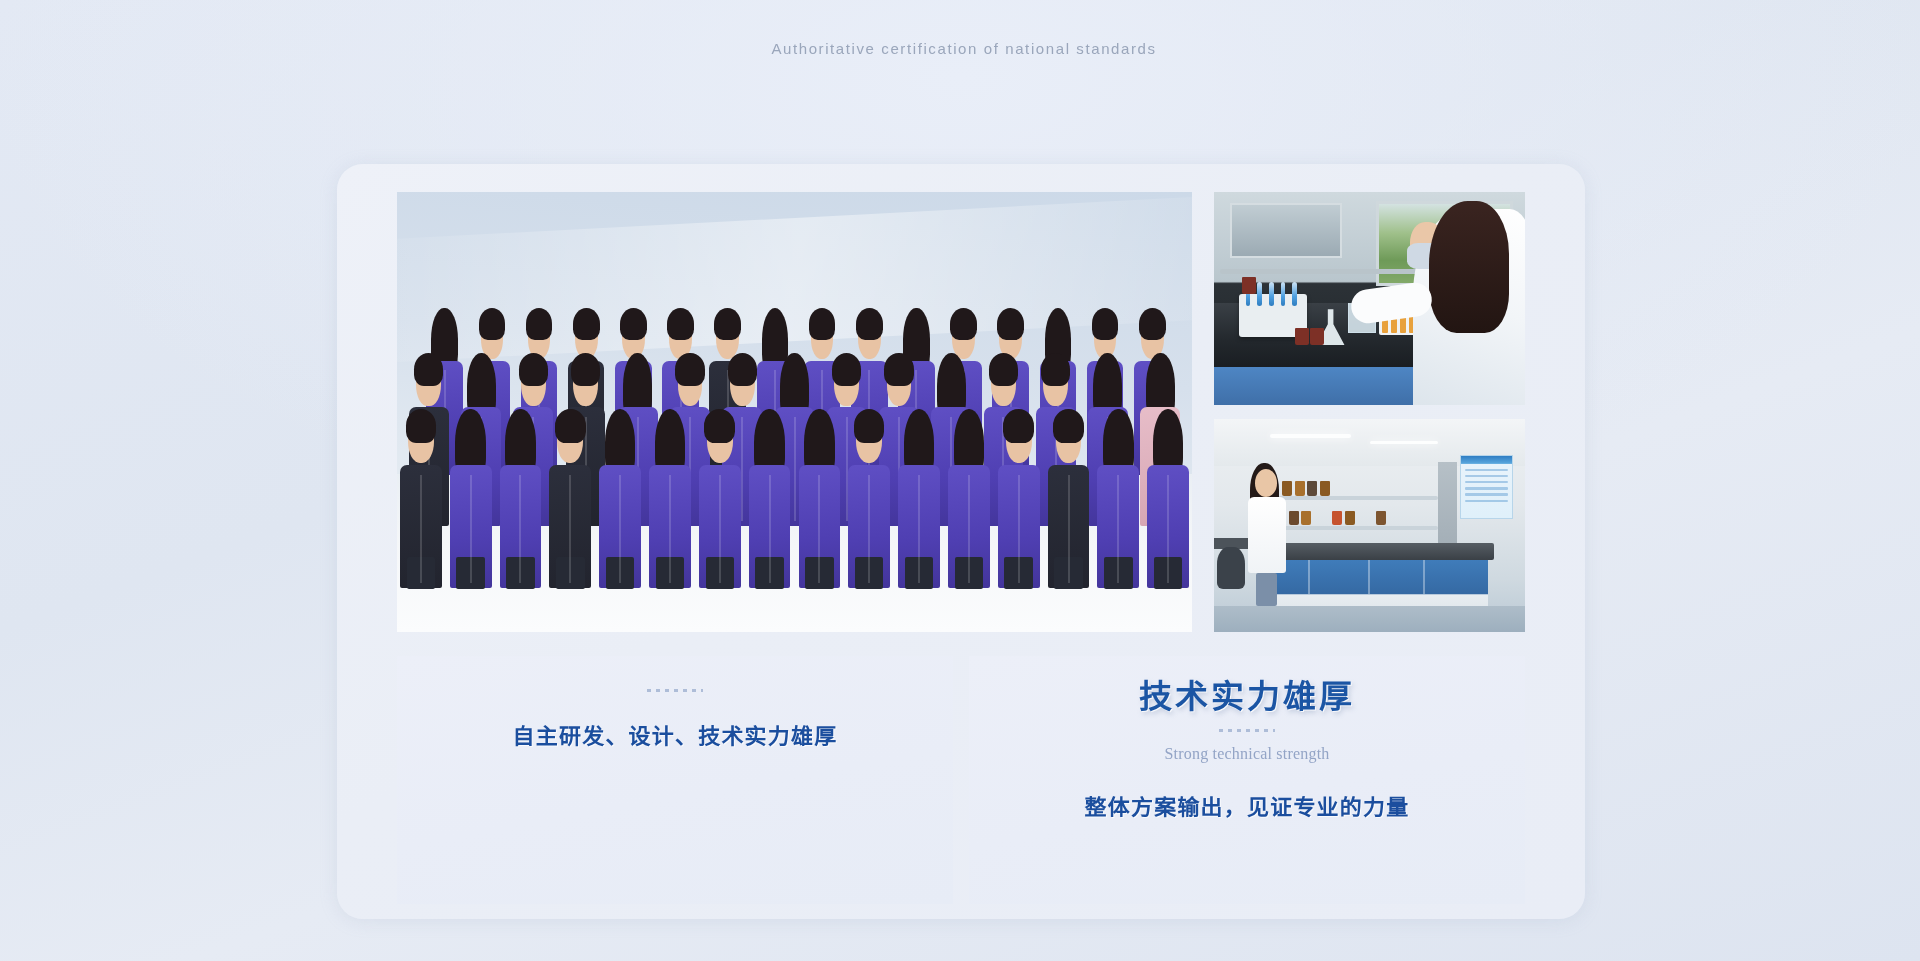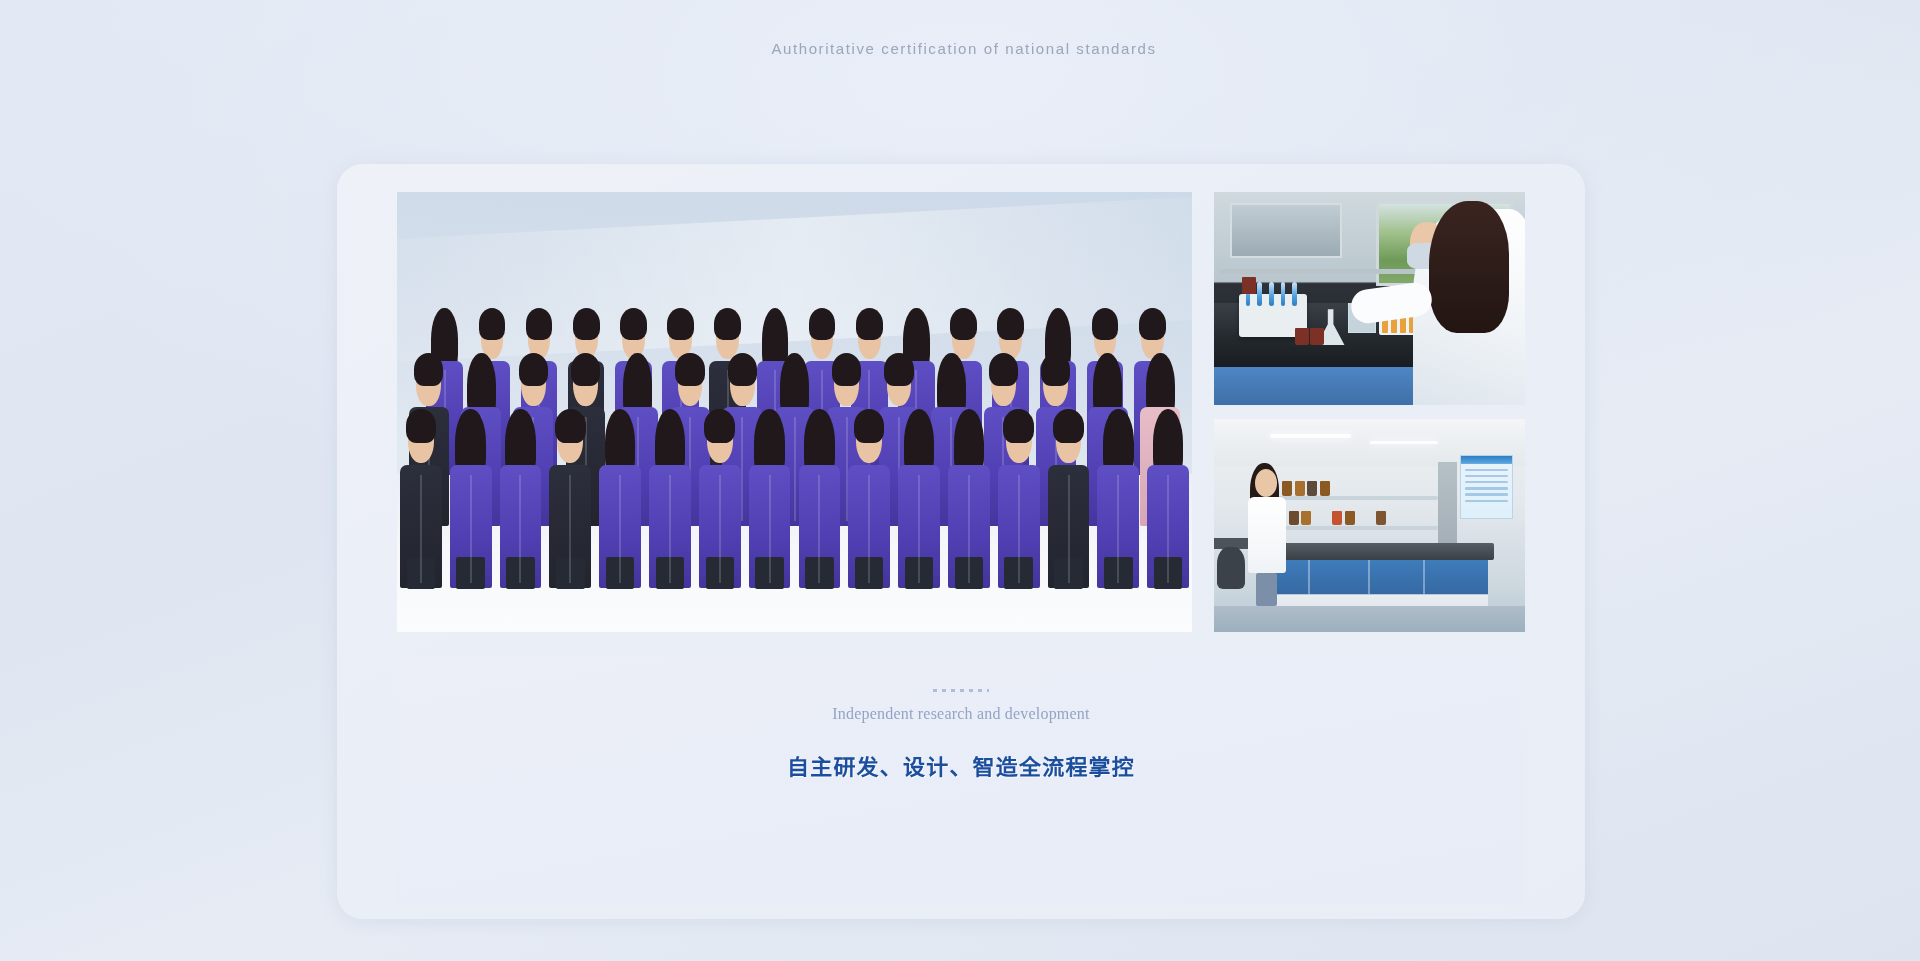--- a/index.html
+++ b/index.html
@@ -681,22 +681,29 @@
           </div>
         </div>
 
       </div>
     </div>
 
     <div class="cards">
 
       <div class="card">
         <div class="dot-divider"></div>
-        <div class="card-en">Independent research and development</div>
         <div class="card-body">
-          <span>自主研发、设计、智造全流程掌控</span>
+          <span>自主研发、设计、技术实力雄厚</span>
         </div>
       </div>
 
+      <div class="card">
+        <div class="card-title">技术实力雄厚</div>
+        <div class="dot-divider"></div>
+        <div class="card-en">Strong technical strength</div>
+        <div class="card-body">
+          <span>整体方案输出，见证专业的力量</span>
+        </div>
+      </div>
 
     </div>
   </div>
 </div>
 
 </body></html>

